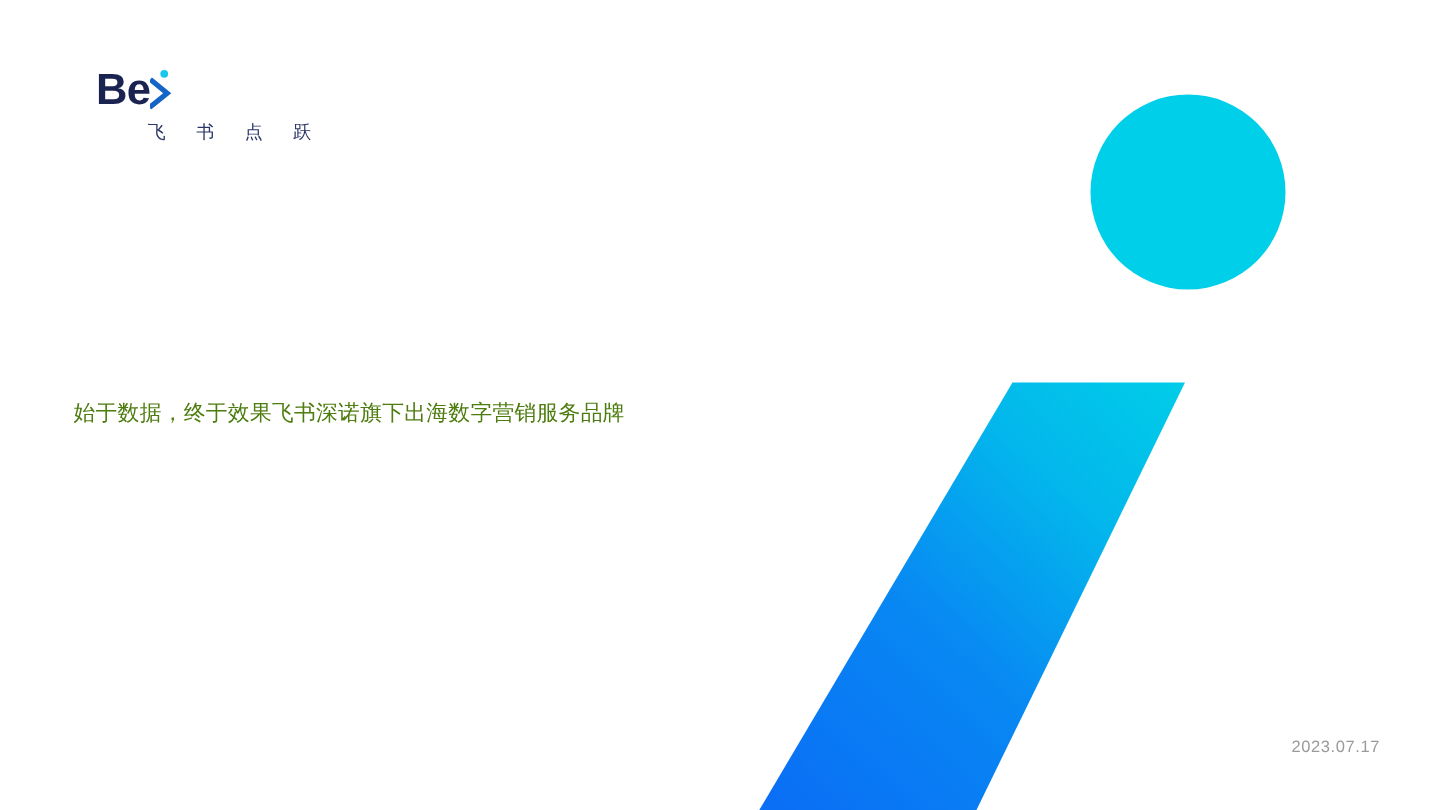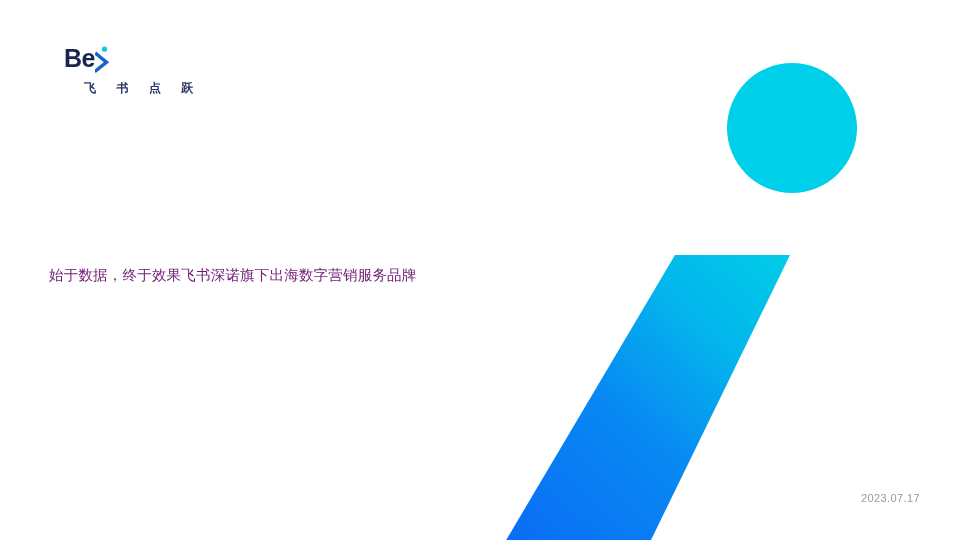--- a/index.html
+++ b/index.html
@@ -39,21 +39,21 @@
   
   .logo {
     position: absolute;
     left: 64px;
     top: 46px;
     width: 152px;
   }
   .logo-wordmark {
     display: flex;
     align-items: flex-start;
-    font-size: 25px;
+    font-size: 29px;
     font-weight: bold;
     letter-spacing: -0.5px;
     color: #1B2450;
     line-height: 1;
     height: 27px;
   }
   .logo-word-a, .logo-word-b {
     display: block;
   }
   .logo-y-mark {
@@ -65,42 +65,42 @@
   .logo-y-mark svg {
     position: absolute;
     left: 0;
     top: 0;
   }
   .logo-cn {
     margin-top: 7px;
     font-size: 12px;
     letter-spacing: 8.5px;
     color: #2B3566;
-    text-align: center;
+    text-align: right;
     padding-left: 6px;
-    font-weight: 700;
+    font-weight: 400;
   }
 
   
   .title {
     position: absolute;
     left: 48px;
     top: 204px;
     font-size: 37px;
     font-weight: bold;
     color: #111111;
     letter-spacing: 0px;
     white-space: nowrap;
   }
   .subtitle {
     position: absolute;
     left: 49px;
     top: 266px;
     font-size: 14.5px;
-    color: #701a75;
+    color: #4d7c0f;
     letter-spacing: 0.2px;
     white-space: nowrap;
   }
 
   
   .date {
     position: absolute;
     right: 40px;
     top: 492px;
     font-size: 11px;

